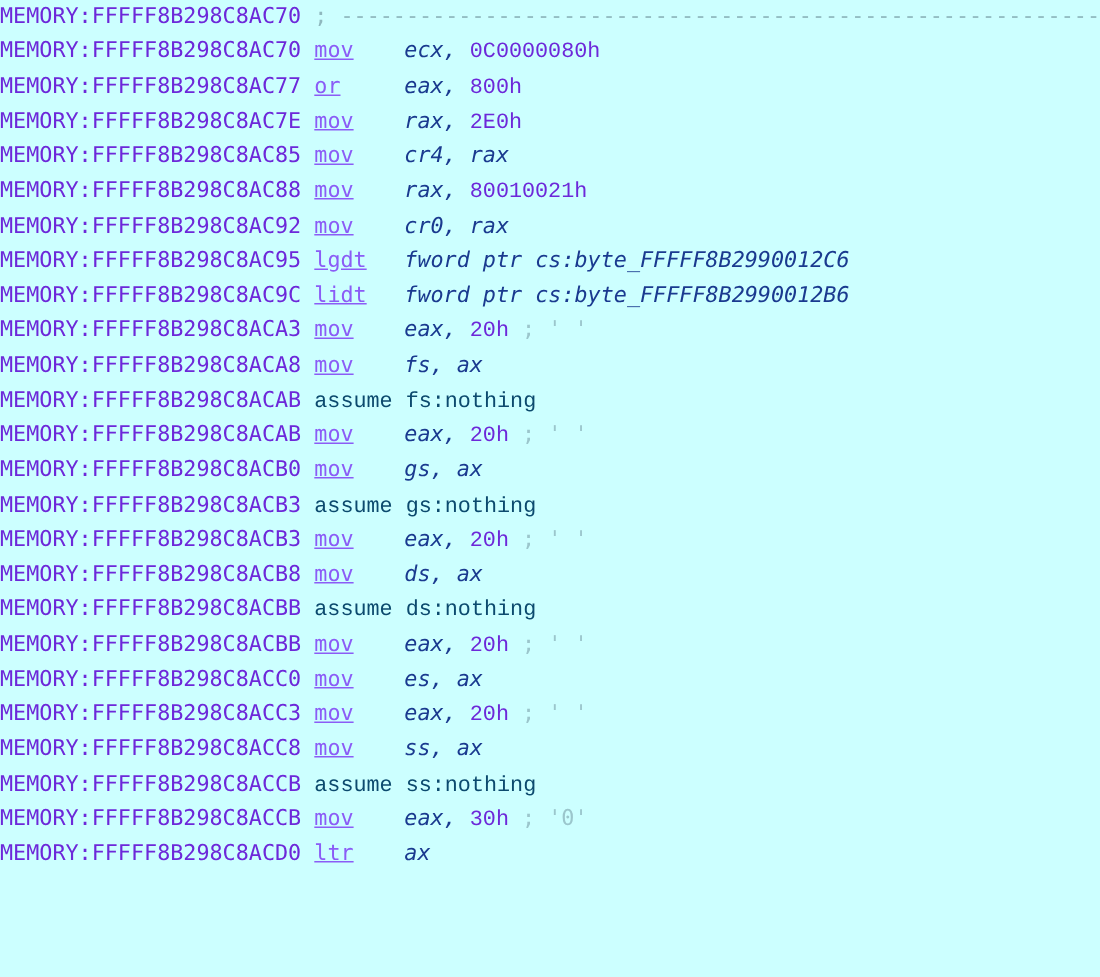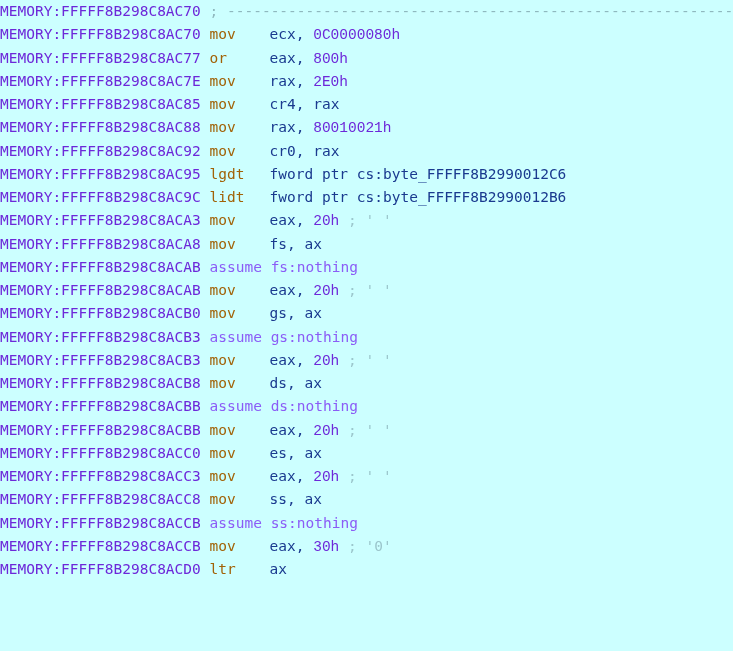--- a/index.html
+++ b/index.html
@@ -27,33 +27,36 @@
     white-space: pre;
     font-size: 14.5px;
     letter-spacing: 0px;
     overflow: hidden;
     display: block;
   }
   .addr {
     color: #6d28d9;
   }
   .mnem {
-    color: #a16207;
+    color: #8b5cf6;
     display: inline-block;
     width: 60px;
+    text-decoration: underline;
   }
   .ops {
     color: #1a3a8f;
+    font-style: italic;
   }
   .num {
     color: #6d28d9;
     font-family: Liberation Mono, monospace;
   }
   .assume {
-    color: #8b5cf6;
+    color: #0c4a6e;
+    font-family: Liberation Mono, monospace;
   }
   .cmt {
     color: #9bc6cc;
   }
   .cmtdash {
     color: #8fb8be;
   }
   .gap {
     display: inline-block;
   }

